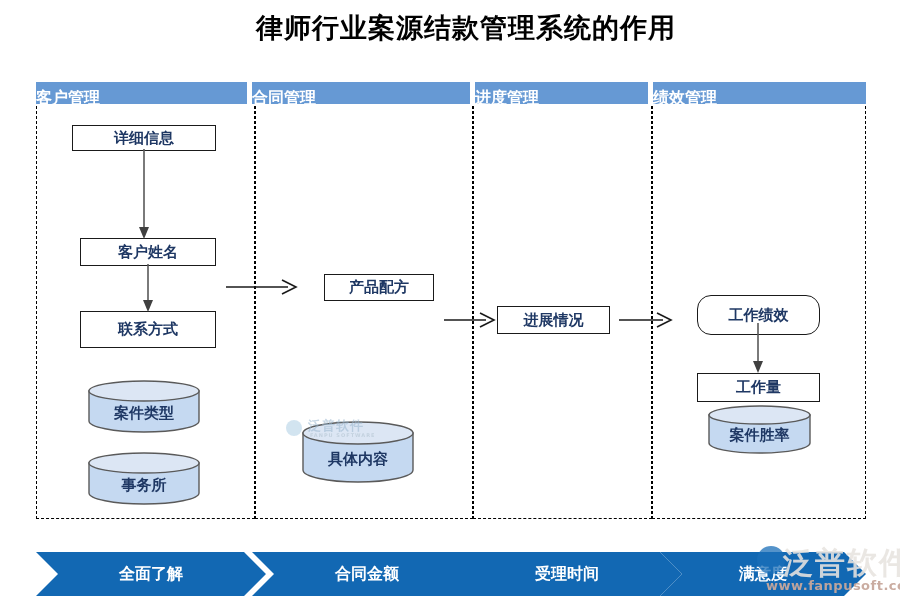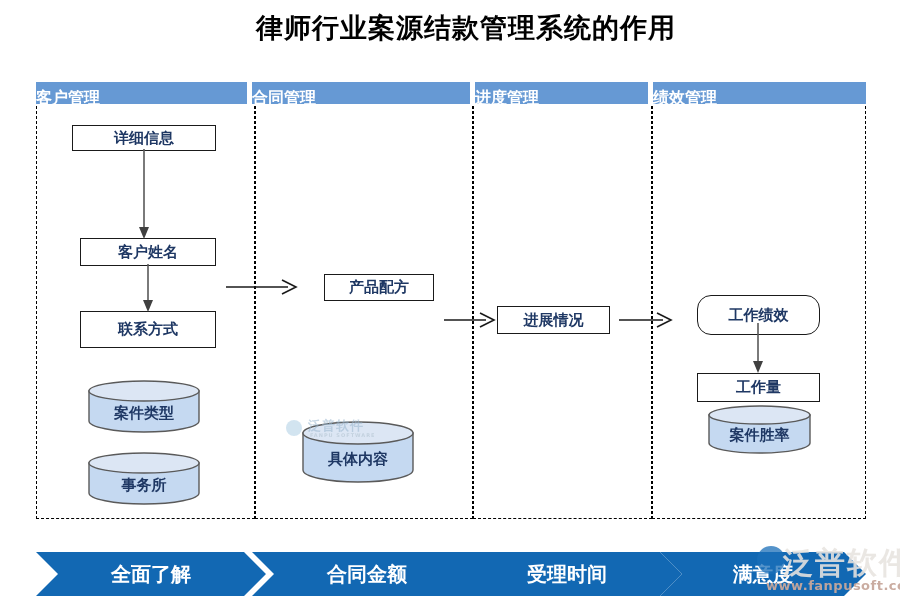--- a/index.html
+++ b/index.html
@@ -116,21 +116,21 @@
     top: 552px;
     width: 830px;
     height: 44px;
   }
   .chevron {
     position: absolute;
     top: 0;
     height: 44px;
     background: #1268B3;
     color: #ffffff;
-    font-size: 20px;
+    font-size: 16px;
     font-weight: bold;
     line-height: 44px;
     text-align: center;
     white-space: nowrap;
     box-sizing: border-box;
   }
   .chev-mid {
     clip-path: polygon(0 0, calc(100% - 22px) 0, 100% 50%, calc(100% - 22px) 100%, 0 100%, 22px 50%);
   }
   .chev-first {

